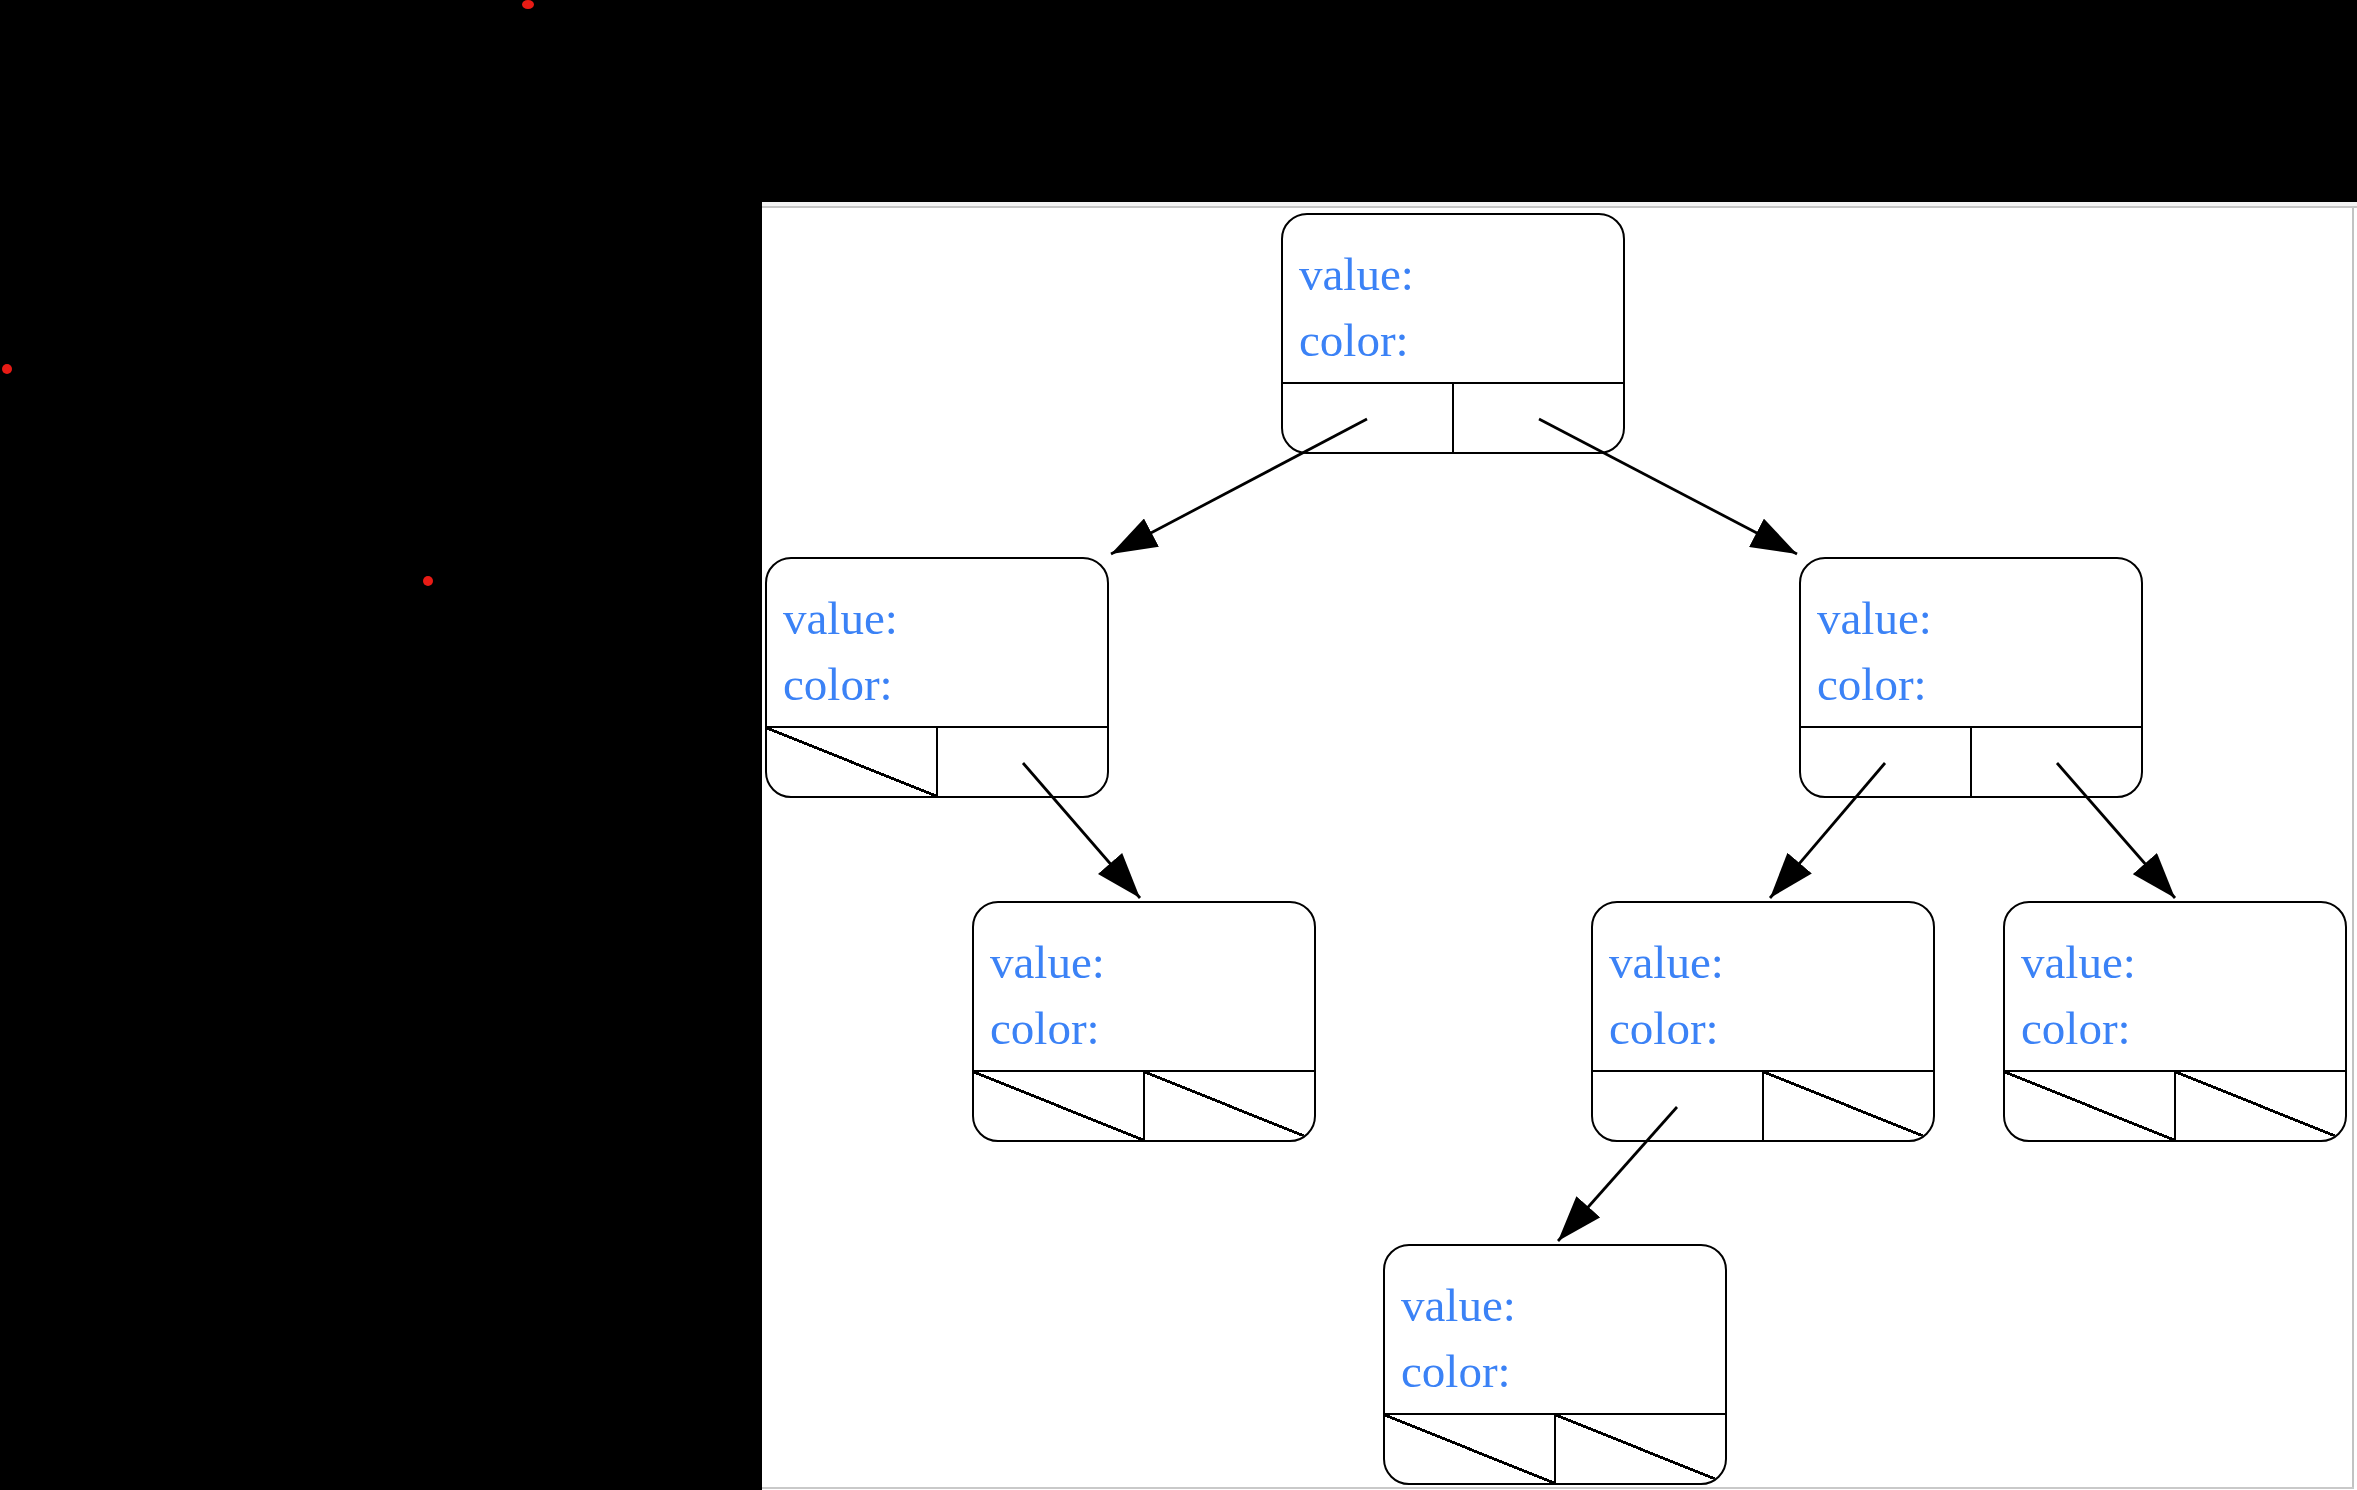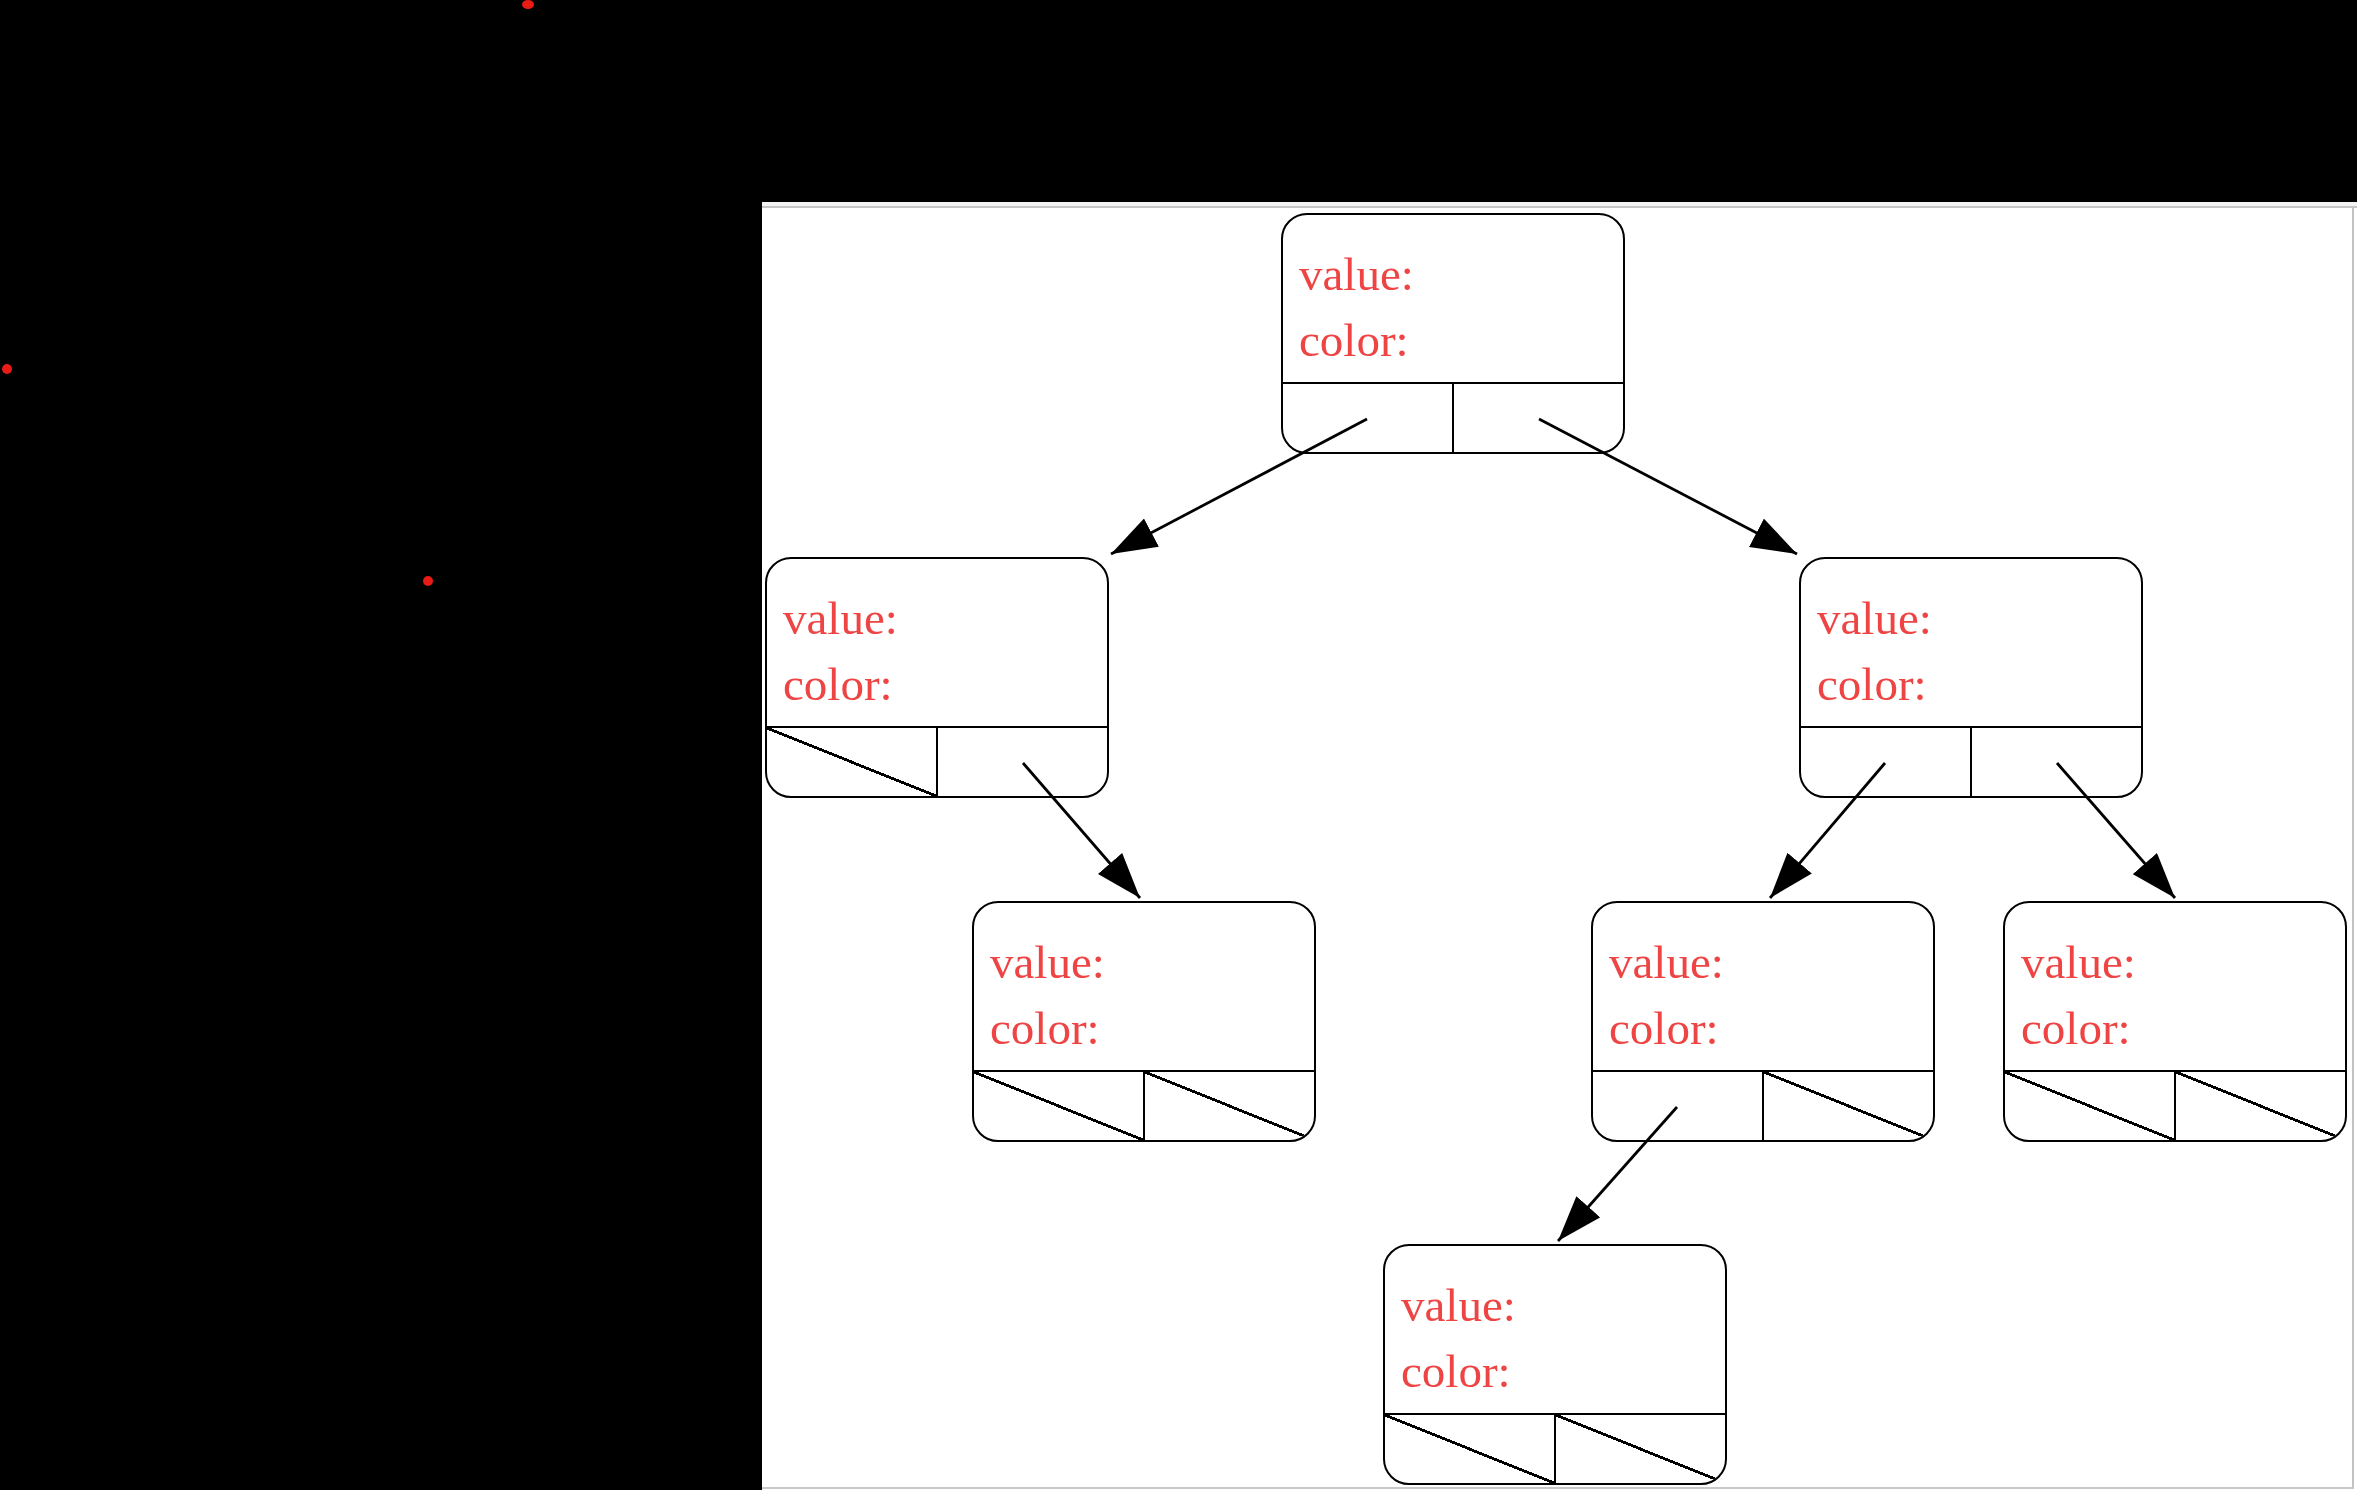--- a/index.html
+++ b/index.html
@@ -66,21 +66,21 @@
   .pos-lr   { left: 210px;  top: 699px;  }
   .pos-rl   { left: 829px;  top: 699px;  }
   .pos-rr   { left: 1241px; top: 699px;  }
   .pos-b    { left: 621px;  top: 1042px; }
 
   .node .lbl {
     position: absolute;
     left: 16px;
     font-size: 47px;
     line-height: 54px;
-    color: #ef4444;
+    color: #3b82f6;
     white-space: nowrap;
   }
   .lbl.value { top: 32px; }
   .lbl.color { top: 98px; text-align: center; }
 
   .ptrs {
     position: absolute;
     left: 0; right: 0; bottom: 0;
     height: 70px;
     border-top: 2.5px solid #000;

